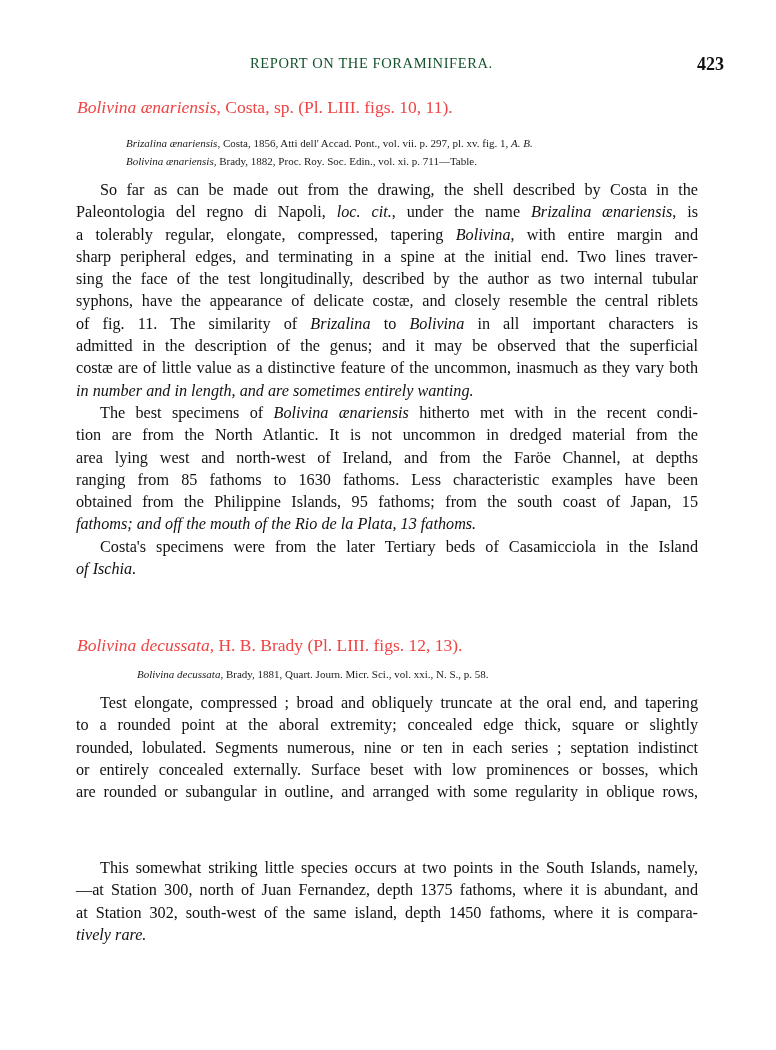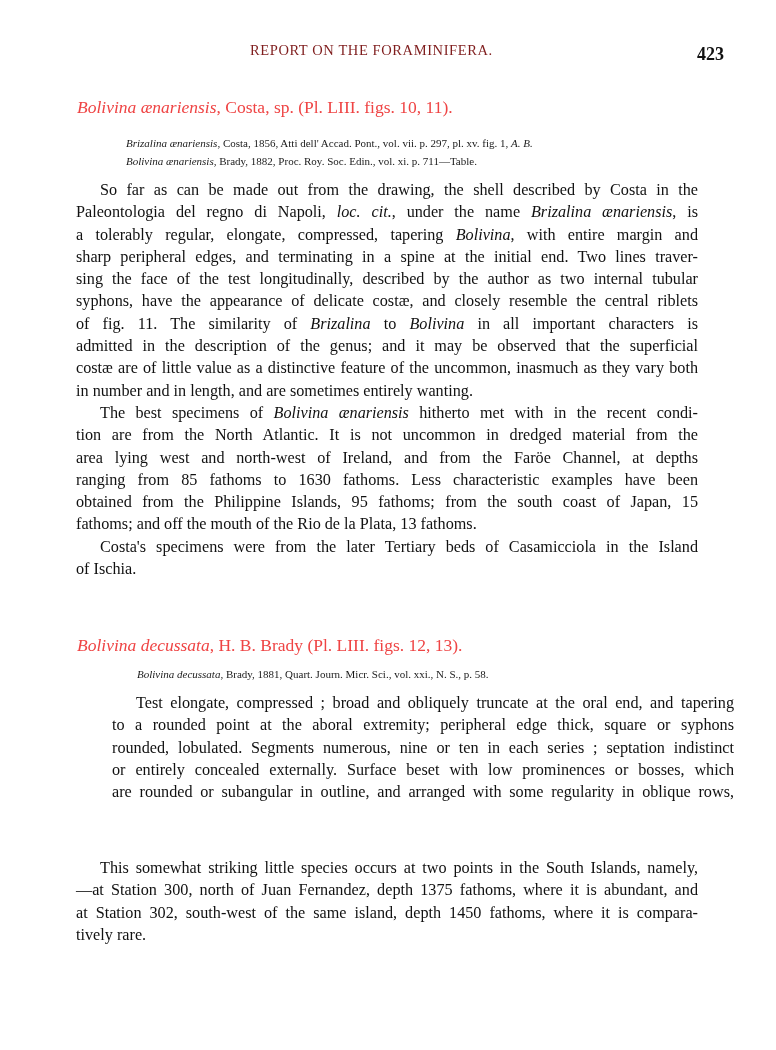--- a/index.html
+++ b/index.html
@@ -23,30 +23,30 @@
     .running-head {
       position: absolute;
       top: 40px;
       left: 0;
       width: 776px;
       height: 24px;
     }
     .running-title {
       position: absolute;
       left: 250px;
-      top: 2px;
+      top: 15px;
       font-size: 14.5px;
       letter-spacing: 0.6px;
       text-transform: uppercase;
-      color: #7f1d1d;
+      color: #14532d;
     }
     .page-number {
       position: absolute;
       left: 697px;
-      top: 4px;
+      top: 14px;
       font-size: 18px;
       font-weight: bold;
       color: #111;
     }
     .entry-title {
       position: absolute;
       left: 77px;
       font-size: 17.5px;
       line-height: 22px;
       white-space: nowrap;
@@ -71,20 +71,21 @@
     }
     .line {
       display: block;
       height: 22.3px;
       white-space: nowrap;
       text-align: justify;
       text-align-last: justify;
     }
     .line.last {
       text-align-last: left;
+      font-style: italic;
     }
     .line.indent {
       padding-left: 24px;
     }
     .line i { font-style: italic; }
     .frac {
       display: inline-block;
       font-size: 9px;
       line-height: 9px;
       vertical-align: middle;
@@ -142,24 +143,24 @@
   </div>
 
   <div class="entry-title" style="top:634px;">
     <i>Bolivina decussata</i><span>, H. B. Brady (Pl. LIII. figs. 12, 13).</span>
   </div>
 
   <div class="synonymy" style="left:137px; top:665px;">
     <i>Bolivina decussata</i><span>, Brady, 1881, Quart. Journ. Micr. Sci., vol. xxi., N. S., p. 58.</span>
   </div>
 
-  <div class="text-block" style="top:692px;margin-left:36px;">
+  <div class="text-block" style="top:692px;">
     <div>
         <span class="line indent">Test elongate, compressed ; broad and obliquely truncate at the oral end, and tapering</span>
-        <span class="line">to a rounded point at the aboral extremity; peripheral edge thick, square or syphons</span>
+        <span class="line">to a rounded point at the aboral extremity; concealed edge thick, square or slightly</span>
         <span class="line">rounded, lobulated.  Segments numerous, nine or ten in each series ; septation indistinct</span>
         <span class="line">or entirely concealed externally.  Surface beset with low prominences or bosses, which</span>
         <span class="line">are rounded or subangular in outline, and arranged with some regularity in oblique rows,</span>
       </div>
   </div>
 
   <div class="text-block" style="top:857px;">
     <div>
         <span class="line indent">This somewhat striking little species occurs at two points in the South Islands, namely,</span>
         <span class="line">—at Station 300, north of Juan Fernandez, depth 1375 fathoms, where it is abundant, and</span>

